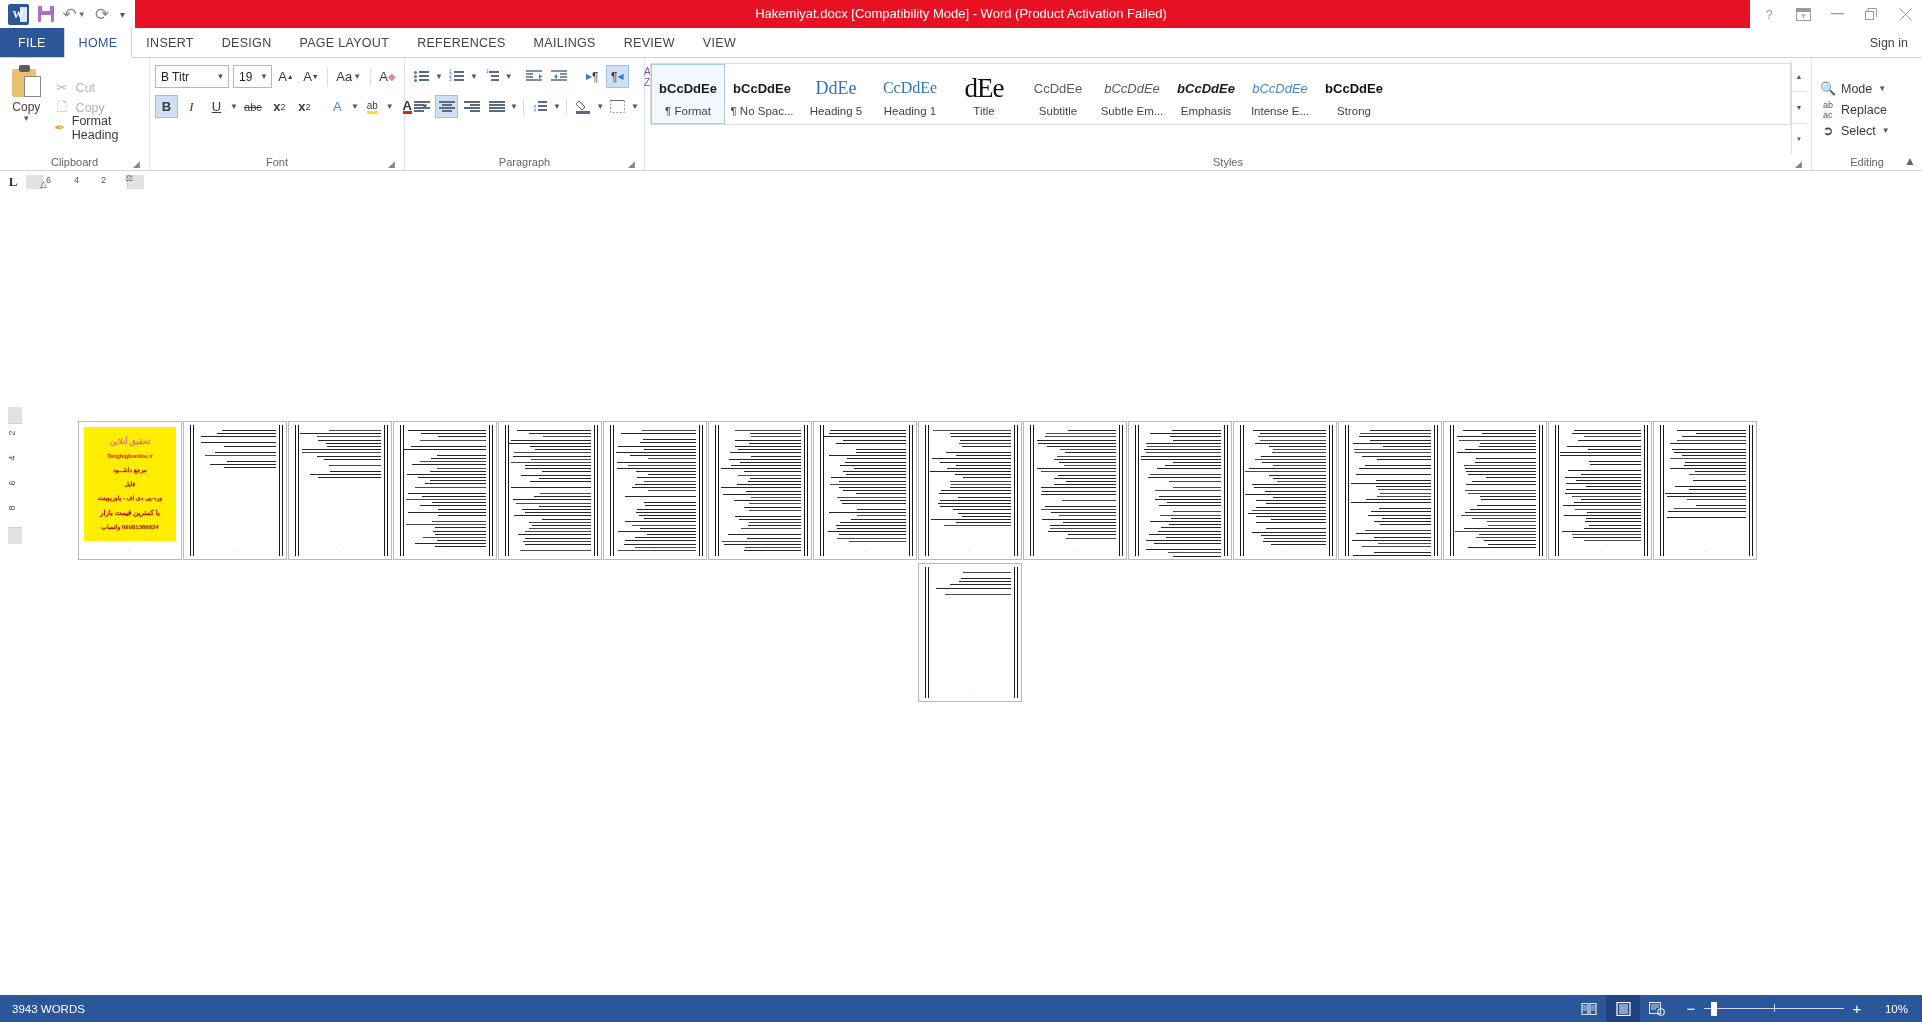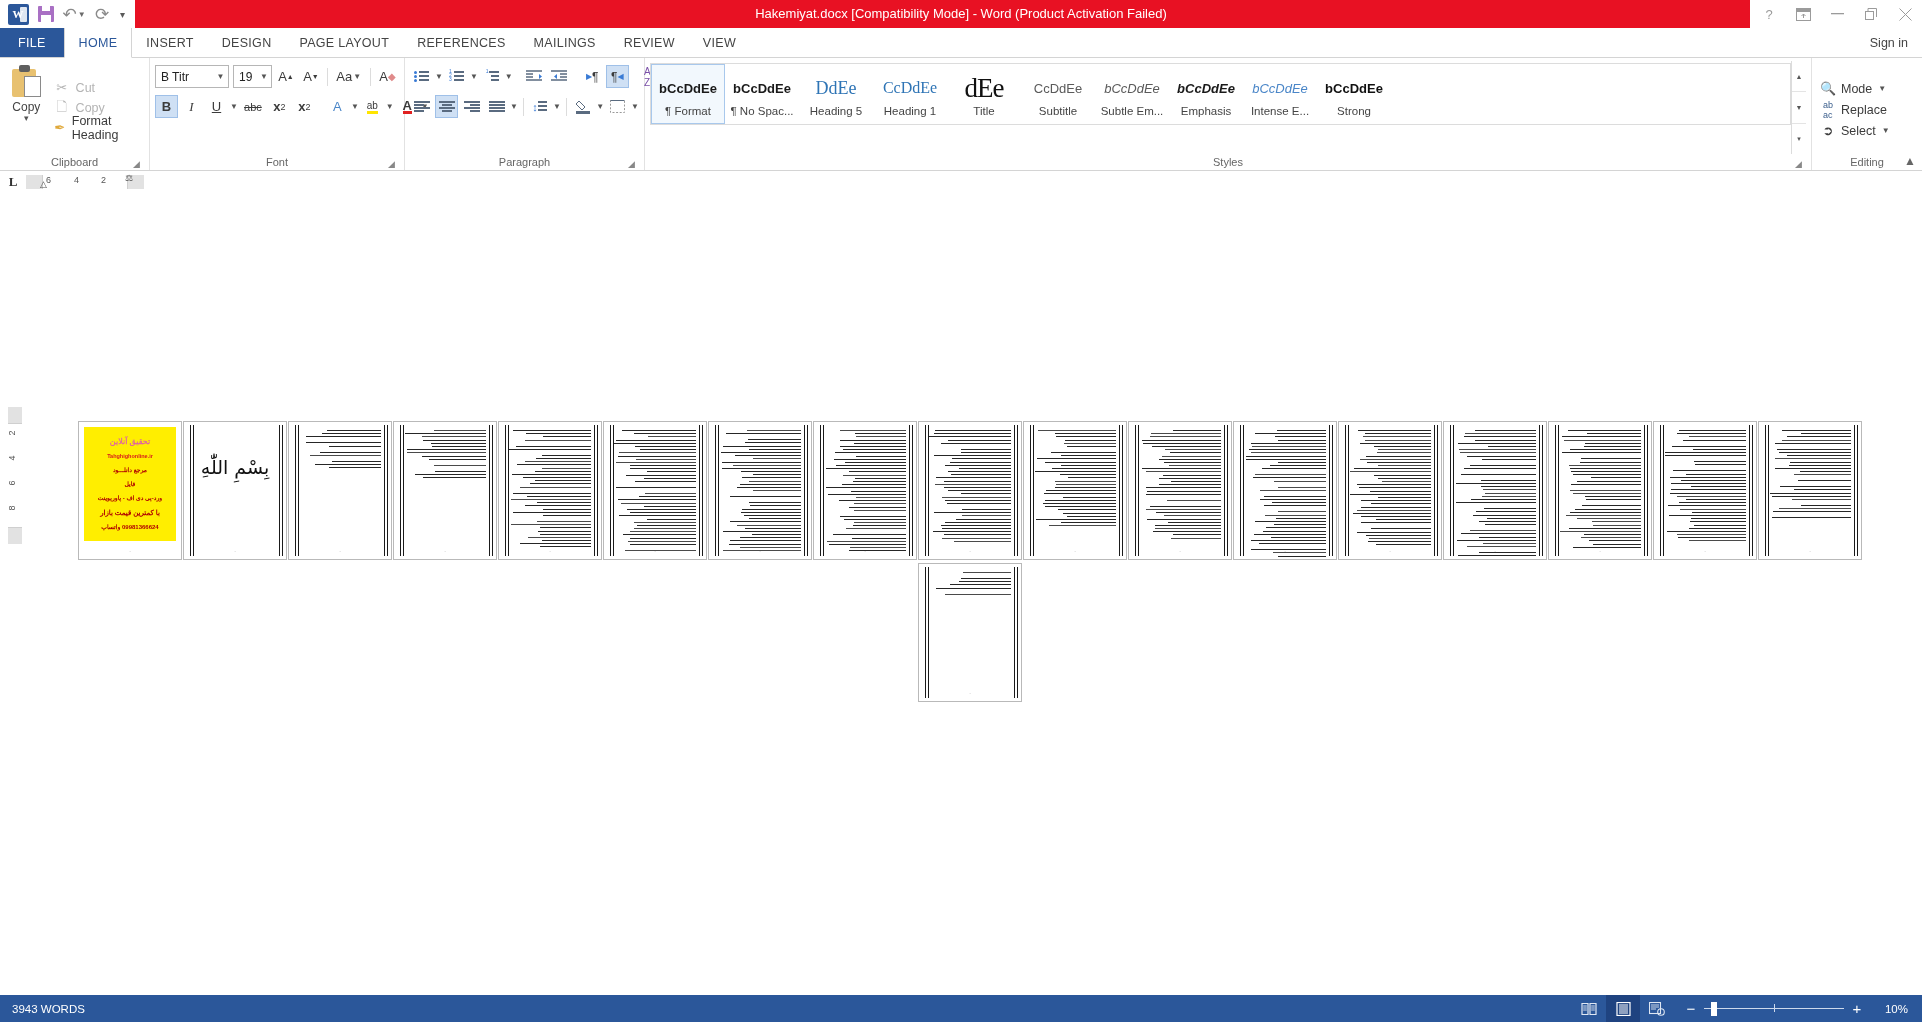--- a/index.html
+++ b/index.html
@@ -814,30 +814,20 @@
           <div class="page-inner">
             <div class="adbox">
               <div class="ad-l pink">تحقیق آنلاین</div>
               <div class="ad-l site">Tahghighonline.ir</div>
               <div class="ad-l">مرجع دانلـــود</div>
               <div class="ad-l">فایل</div>
               <div class="ad-l">ورد-پی دی اف - پاورپوینت</div>
               <div class="ad-l big">با کمترین قیمت بازار</div>
               <div class="ad-l phone">09981366624 واتساپ</div>
             </div>
-            <div class="pg-num">.</div>
-          </div>
-        </div>
-        <div class="page">
-          <div class="page-inner">
-            <div class="bism">بِسْمِ اللّٰهِ</div>
-            <div class="col-rule" style="left: 6px;"></div>
-            <div class="col-rule" style="left: 9px;"></div>
-            <div class="col-rule" style="left: 95px;"></div>
-            <div class="col-rule" style="left: 98px;"></div>
             <div class="pg-num">.</div>
           </div>
         </div>
         <div class="page">
           <div class="page-inner">
             <div class="col-rule" style="left: 6px;"></div>
             <div class="col-rule" style="left: 9px;"></div>
             <div class="col-rule" style="left: 95px;"></div>
             <div class="col-rule" style="left: 98px;"></div>
             <div class="lines">

